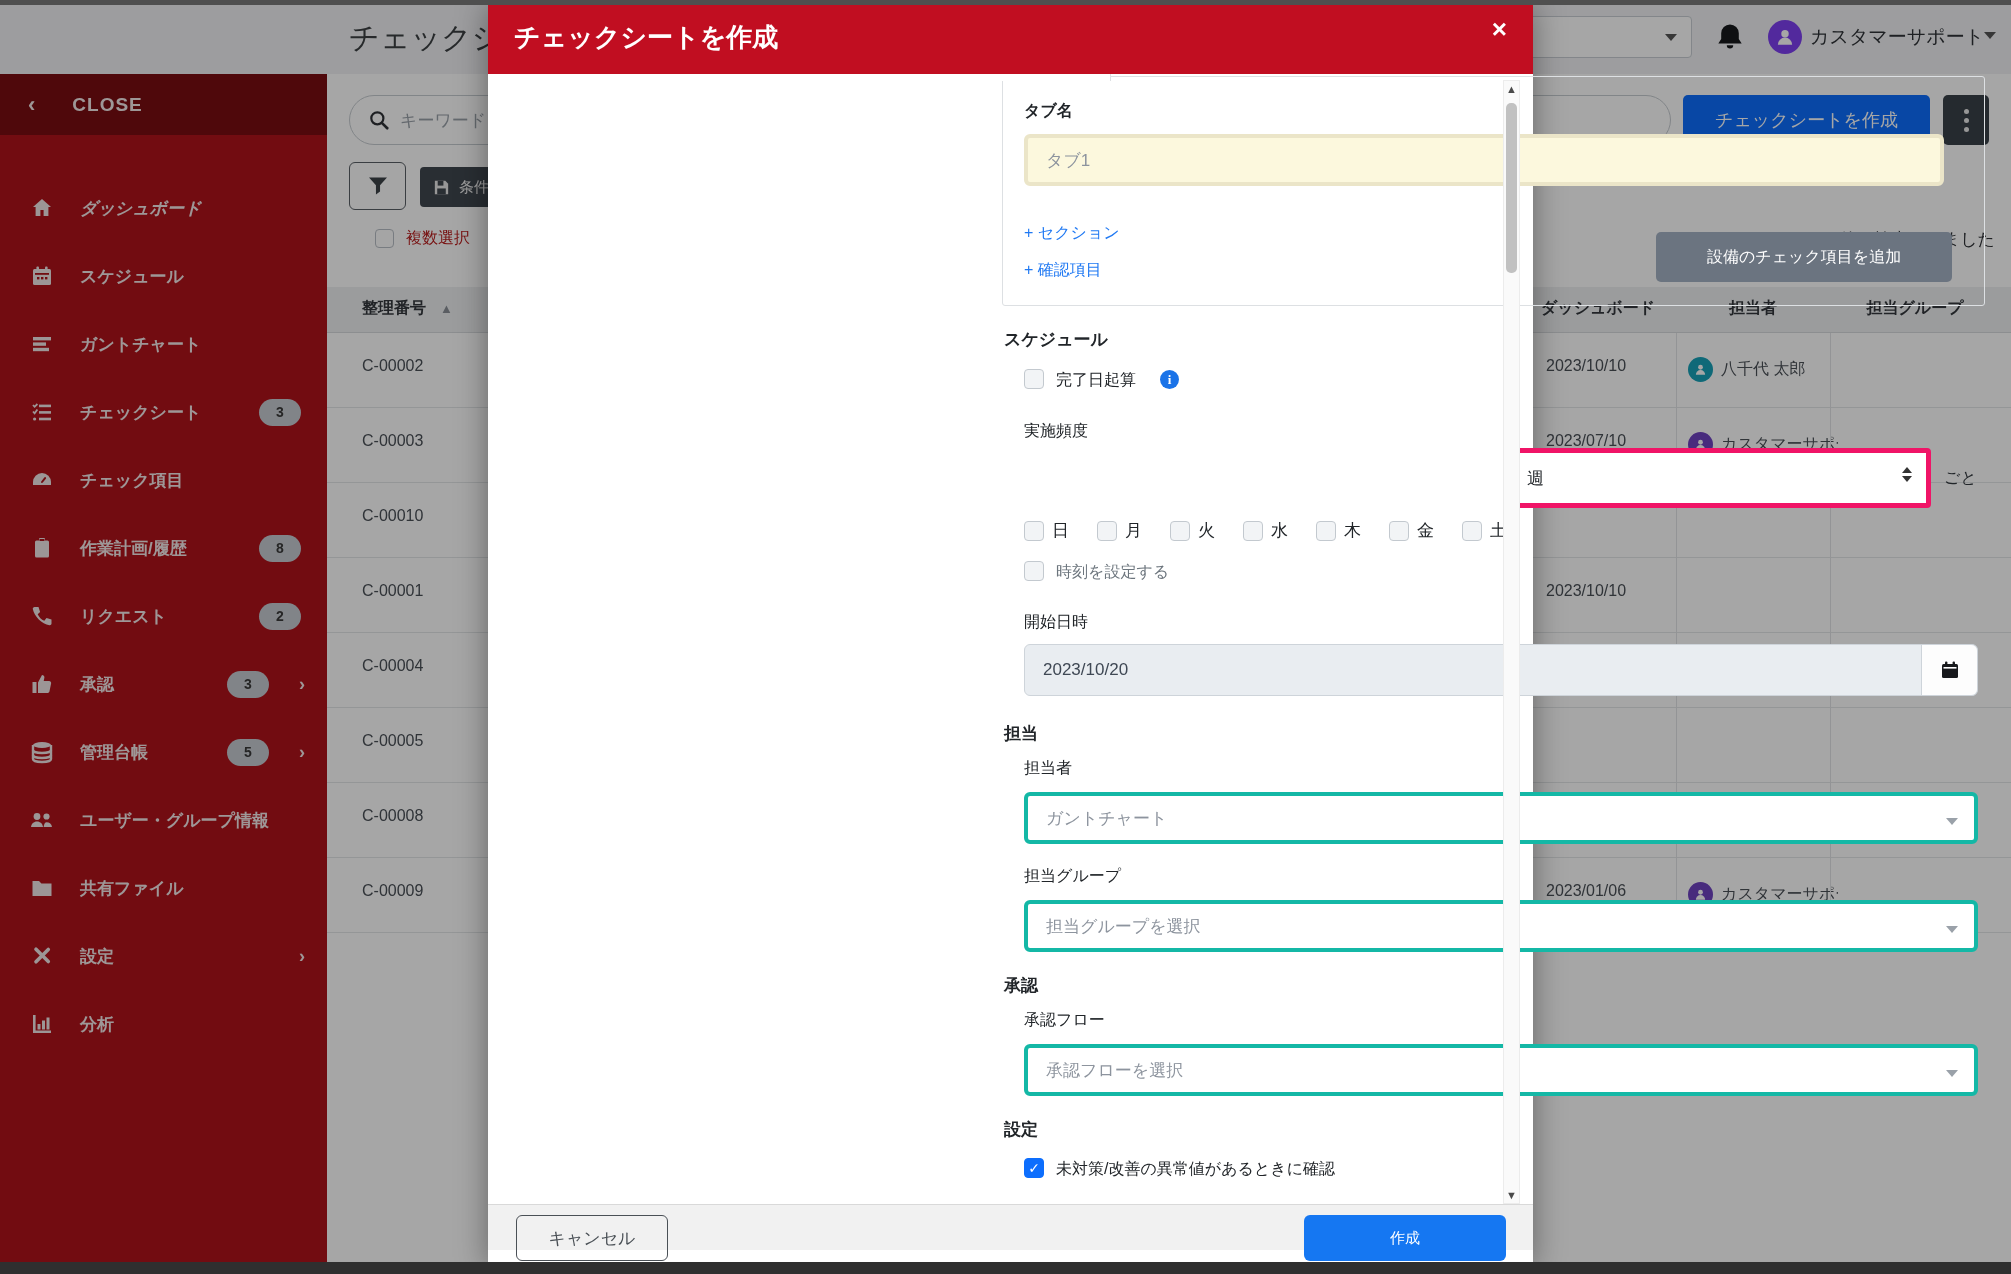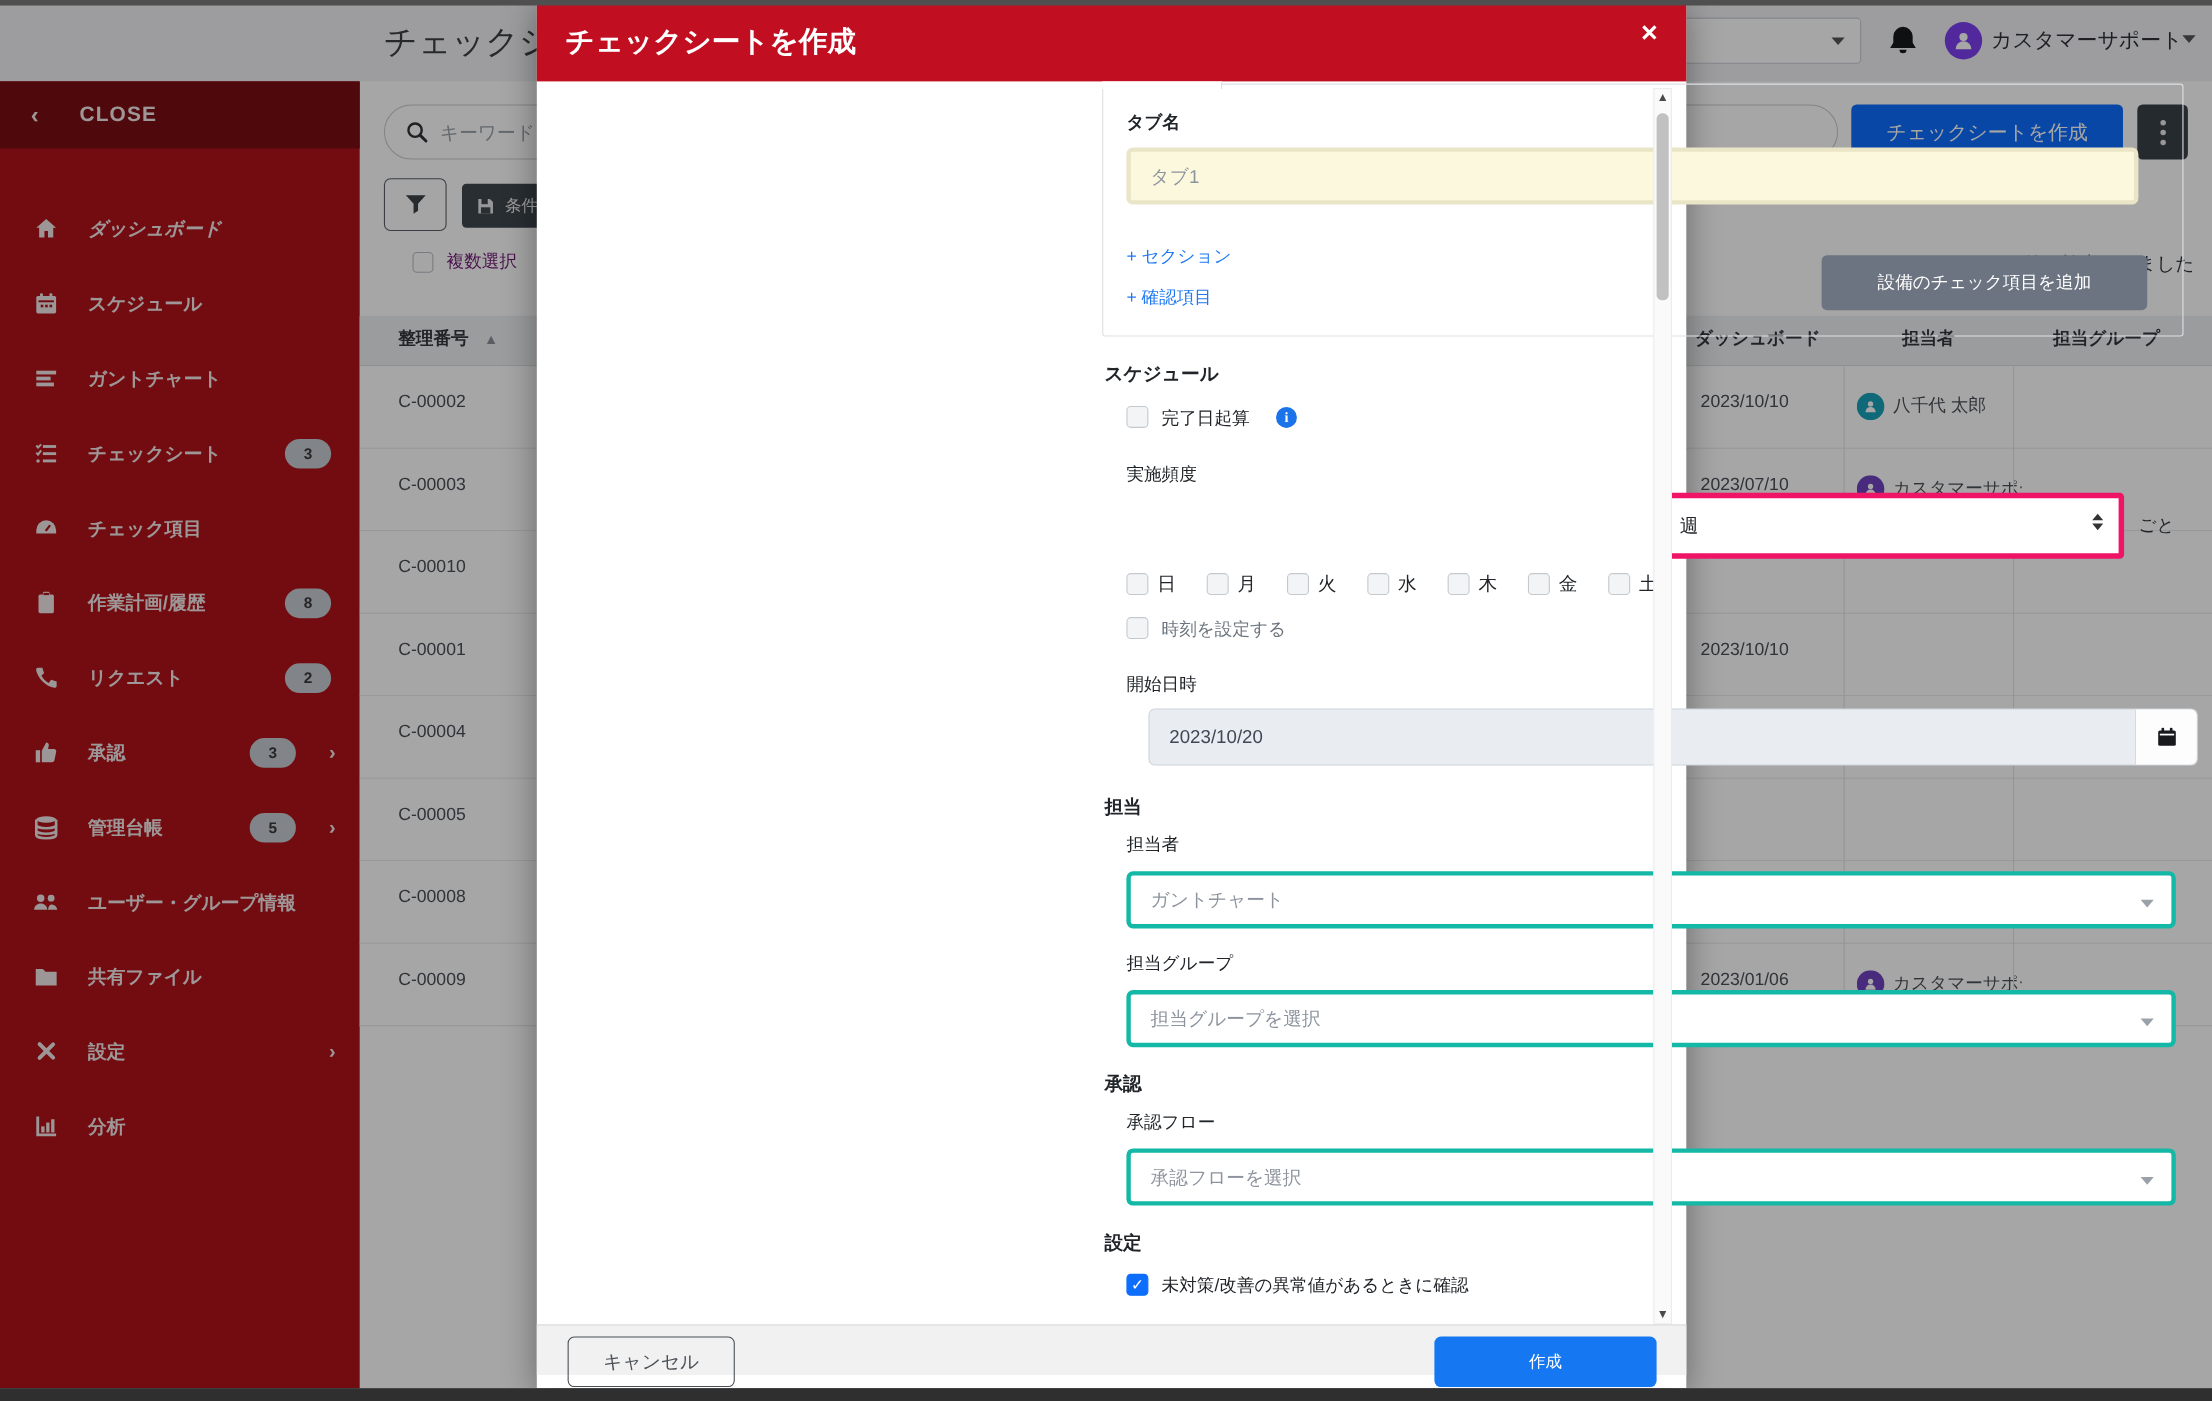--- a/index.html
+++ b/index.html
@@ -35,21 +35,21 @@
   
   #search-box{left:349px;top:95px;width:1322px;height:50px;background:#fff;border:1px solid #c7ccd1;border-radius:25px;display:flex;align-items:center;padding-left:18px;}
   #search-box .ph{color:#9aa1a9;font-size:17px;margin-left:10px;}
   #create-btn{left:1683px;top:95px;width:247px;height:50px;background:#0d6efd;border-radius:5px;color:#fff;font-size:18px;display:flex;align-items:center;justify-content:center;}
   #kebab-btn{left:1943px;top:95px;width:46px;height:50px;background:#3a4149;border-radius:5px;display:flex;flex-direction:column;align-items:center;justify-content:center;gap:4px;}
   #kebab-btn i{width:5px;height:5px;border-radius:50%;background:#e8e8e8;}
   #filter-btn{left:349px;top:162px;width:57px;height:48px;background:#fdfdfd;border:1px solid #5a6066;border-radius:6px;display:flex;align-items:center;justify-content:center;}
   #cond-btn{left:420px;top:167px;width:150px;height:40px;background:#40474f;border-radius:4px;color:#f0f0f0;font-size:15px;display:flex;align-items:center;padding-left:12px;gap:8px;white-space:nowrap;overflow:hidden;}
   .cb{width:19px;height:19px;border:1px solid #b9bfc6;border-radius:4px;background:#fdfdfd;}
   #multi-row{left:375px;top:228px;display:flex;align-items:center;gap:12px;}
-  #multi-row .lbl{font-size:16px;color:#701a75;}
+  #multi-row .lbl{font-size:16px;color:#b91c1c;}
   #result-count{left:1545px;top:228px;width:450px;text-align:right;font-size:17px;color:#2f3237;}
 
   
   #thead{left:327px;top:287px;width:1684px;height:46px;background:#eef0f2;border-bottom:1px solid #d8dbde;}
   .th{position:absolute;top:11px;font-size:16px;font-weight:bold;color:#33373c;white-space:nowrap;}
   .sort-asc{color:#8a9097;font-size:13px;margin-left:14px;}
   .trow{position:absolute;left:327px;width:1684px;height:75px;border-bottom:1px solid #e4e6e9;background:#fff;}
   .td{position:absolute;top:24px;font-size:16px;color:#4a5057;white-space:nowrap;}
   .td.person{display:flex;align-items:center;gap:8px;max-width:150px;overflow:hidden;}
   .mini-av{width:25px;height:25px;border-radius:50%;flex:0 0 25px;display:flex;align-items:center;justify-content:center;}
@@ -74,21 +74,21 @@
   #equip-btn{left:1168px;top:232px;width:296px;height:50px;background:#6b7480;border-radius:5px;color:#fff;font-size:16px;display:flex;align-items:center;justify-content:center;}
   .mcb{position:absolute;width:20px;height:20px;border:1px solid #c3c9cf;border-radius:4px;background:#f2f4f6;}
   .mcb.checked{background:#0d6efd;border-color:#0d6efd;color:#fff;font-size:14px;display:flex;align-items:center;justify-content:center;}
   #info-icon{position:absolute;width:19px;height:19px;border-radius:50%;background:#1a73e8;color:#fff;font-size:13px;font-weight:bold;font-family:"Liberation Serif",serif;display:flex;align-items:center;justify-content:center;}
   #freq-select{left:1018px;top:448px;width:425px;height:60px;border:5px solid #f01467;border-radius:4px;background:#fff;display:flex;align-items:center;padding:0 16px;font-size:17px;color:#212529;}
   .updown{position:absolute;right:14px;top:14px;display:flex;flex-direction:column;gap:3px;}
   .updown .u{width:0;height:0;border-left:5px solid transparent;border-right:5px solid transparent;border-bottom:6px solid #333;}
   .updown .d{width:0;height:0;border-left:5px solid transparent;border-right:5px solid transparent;border-top:6px solid #333;}
   .day-item{display:flex;align-items:center;gap:8px;font-size:17px;color:#212529;}
   #days-row{left:536px;top:519px;display:flex;gap:28px;}
-  #date-input{left:536px;top:644px;width:954px;height:52px;border:1px solid #ced4da;border-radius:6px;background:#e9edf1;display:flex;align-items:center;padding-left:18px;font-size:17px;color:#3f4854;margin-left:20px;}
+  #date-input{left:536px;top:644px;width:954px;height:52px;border:1px solid #ced4da;border-radius:6px;background:#e9edf1;display:flex;align-items:center;padding-left:18px;font-size:17px;color:#3f4854;}
   #date-btn{position:absolute;right:0;top:0;width:56px;height:50px;background:#fdfdfd;border-left:1px solid #ced4da;border-radius:0 6px 6px 0;display:flex;align-items:center;justify-content:center;}
   .sel-caret{position:absolute;right:16px;top:22px;width:0;height:0;border-left:6px solid transparent;border-right:6px solid transparent;border-top:7px solid #9aa1a9;}
   #modal-footer{left:0;top:1204px;width:1045px;height:46px;background:#f1f1f1;border-top:1px solid #d9d9d9;}
   #cancel-btn{position:absolute;left:28px;top:10px;width:152px;height:46px;border:1px solid #4a5056;border-radius:6px;color:#4a5056;font-size:17px;display:flex;align-items:center;justify-content:center;}
   #submit-btn{position:absolute;right:27px;top:10px;width:202px;height:46px;background:#1577f2;border-radius:6px;color:#fff;font-size:15px;display:flex;align-items:center;justify-content:center;}
   #mscroll{position:absolute;right:13px;top:80px;width:17px;height:1124px;background:#fafafa;border:1px solid #ececec;}
   #mscroll .arr{position:absolute;left:0;width:15px;height:16px;display:flex;align-items:center;justify-content:center;color:#4a4a4a;font-size:11px;}
   #mscroll .thumb{position:absolute;left:2px;width:11px;top:22px;height:170px;background:#c1c1c1;border-radius:5px;}
 
   

